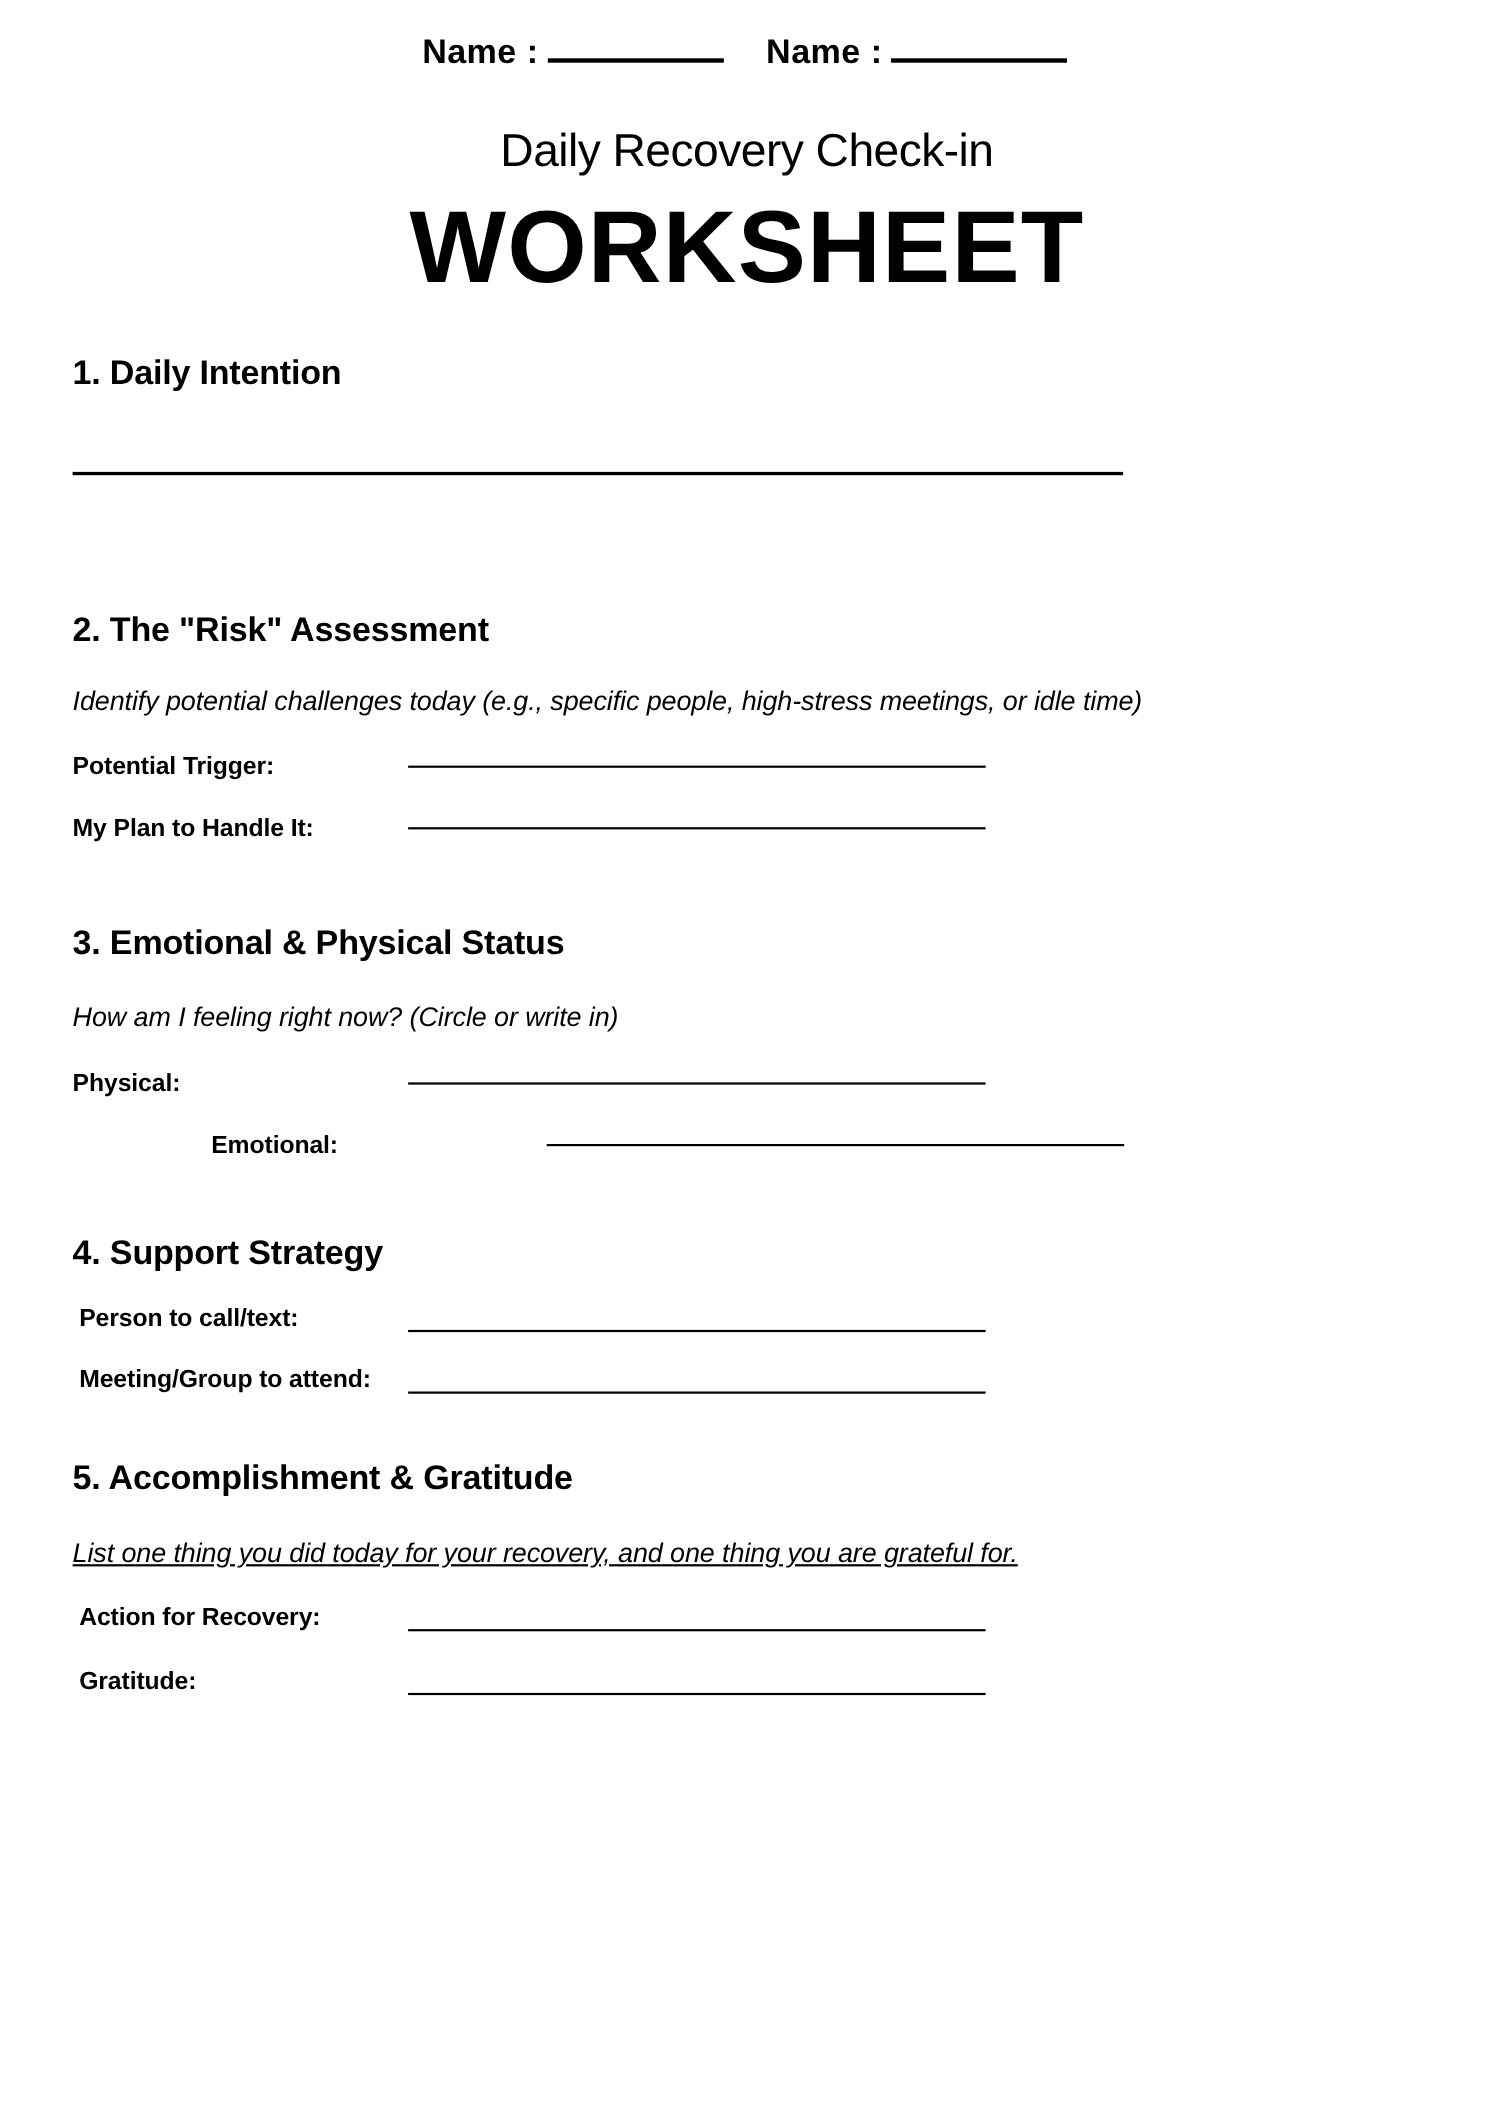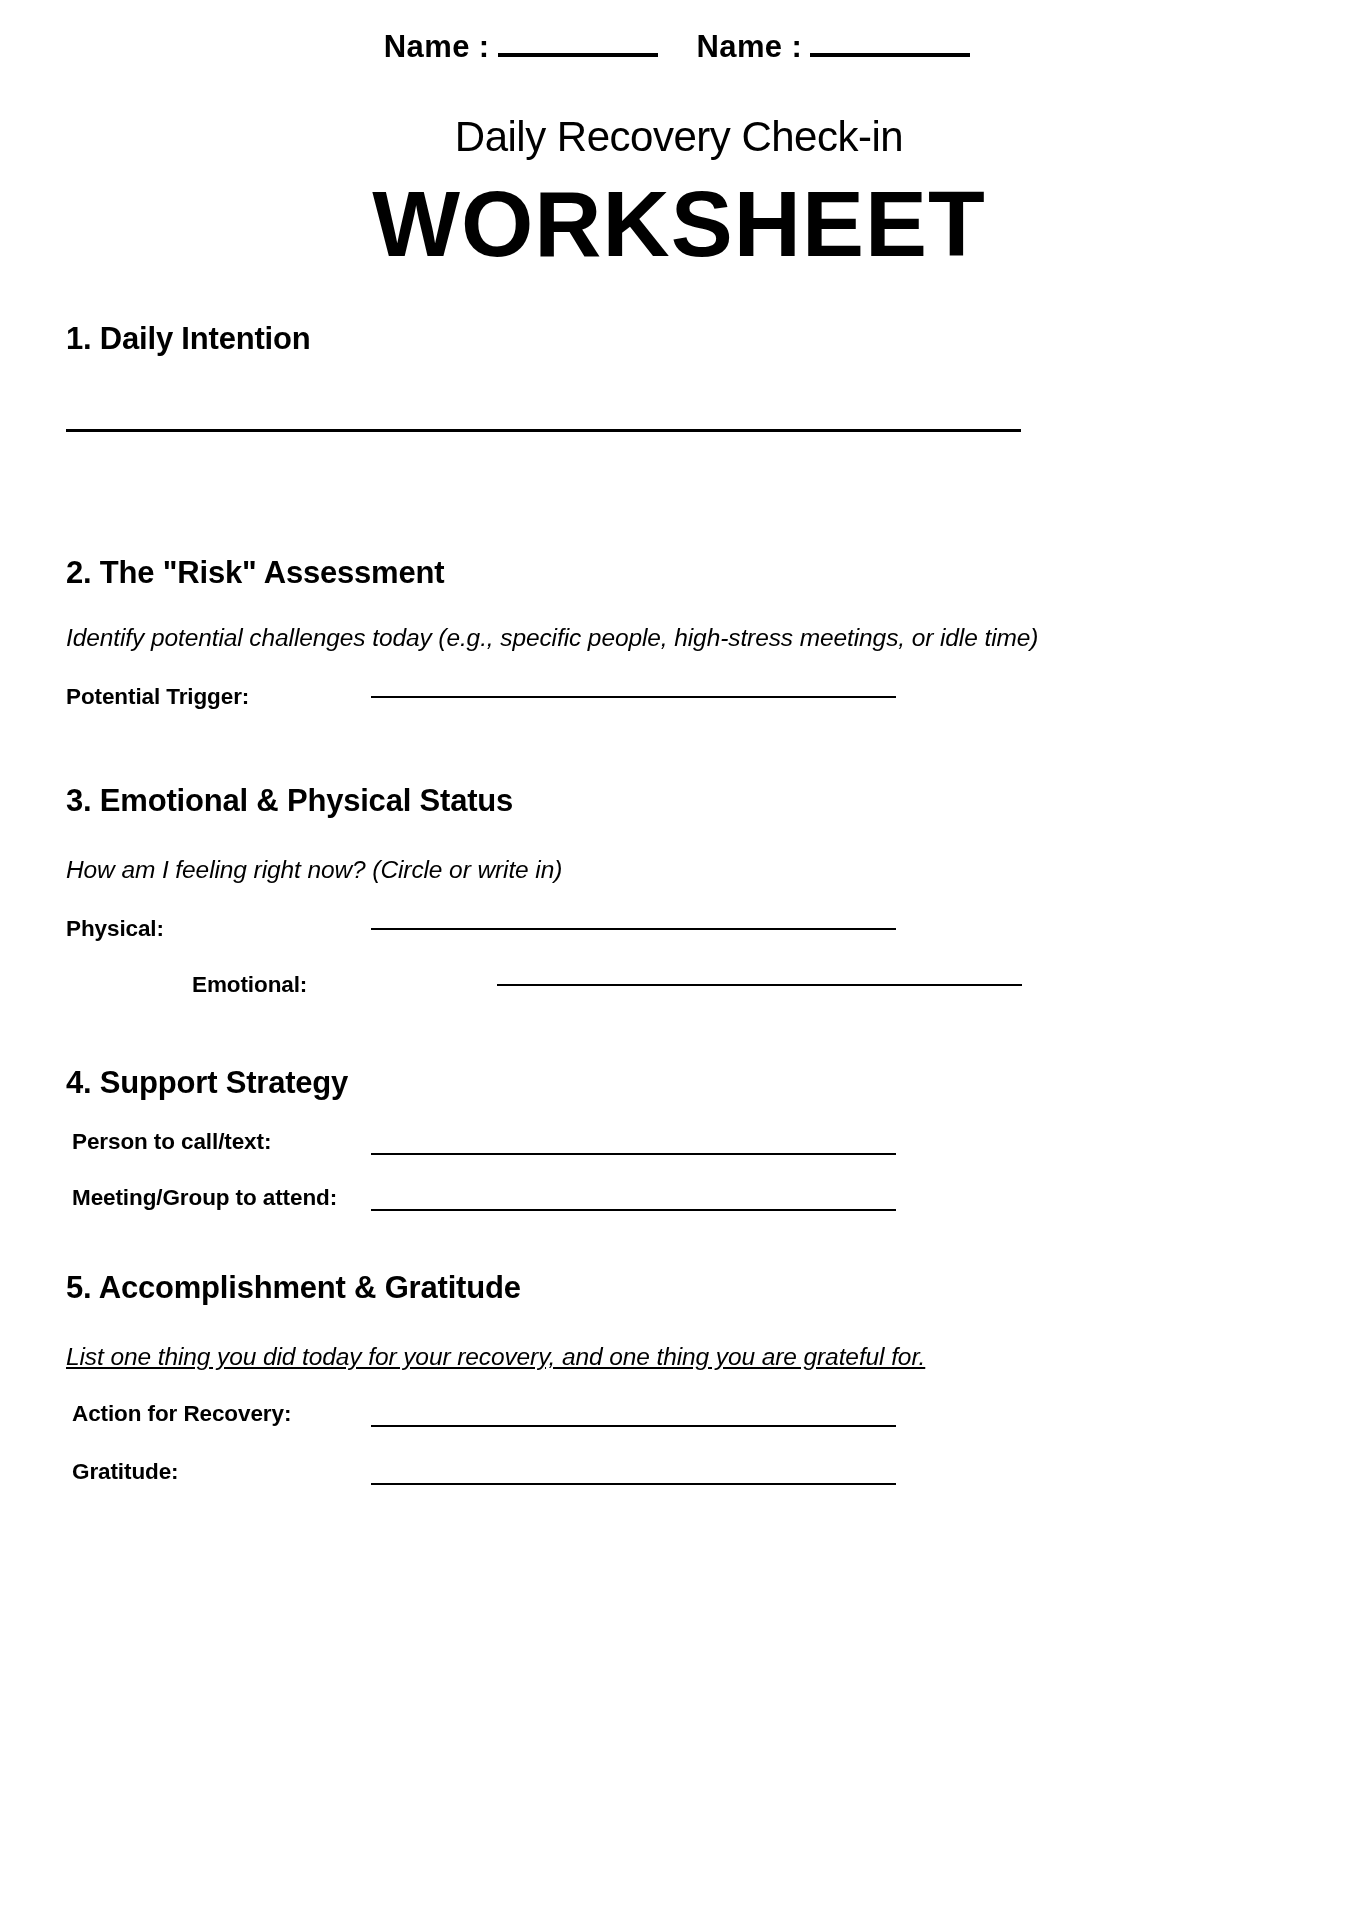--- a/index.html
+++ b/index.html
@@ -181,20 +181,24 @@
       <div class="long-rule s1-rule"></div>
     </div>
 
     <div class="section">
       <div class="section-heading s2-head">2. The "Risk" Assessment</div>
       <div class="section-desc s2-desc">Identify potential challenges today (e.g., specific people, high-stress meetings, or idle time)</div>
       <div class="field-row s2-f1">
         <span class="field-label" style="width:305px">Potential Trigger:</span>
         <span class="field-line" style="width:525px"></span>
       </div>
+      <div class="field-row s2-f2">
+        <span class="field-label" style="width:305px">My Plan to Handle It:</span>
+        <span class="field-line" style="width:525px"></span>
+      </div>
     </div>
 
     <div class="section">
       <div class="section-heading s3-head">3. Emotional &amp; Physical Status</div>
       <div class="section-desc s3-desc">How am I feeling right now? (Circle or write in)</div>
       <div class="field-row s3-f1">
         <span class="field-label" style="width:305px">Physical:</span>
         <span class="field-line" style="width:525px"></span>
       </div>
       <div class="field-row s3-f2">

